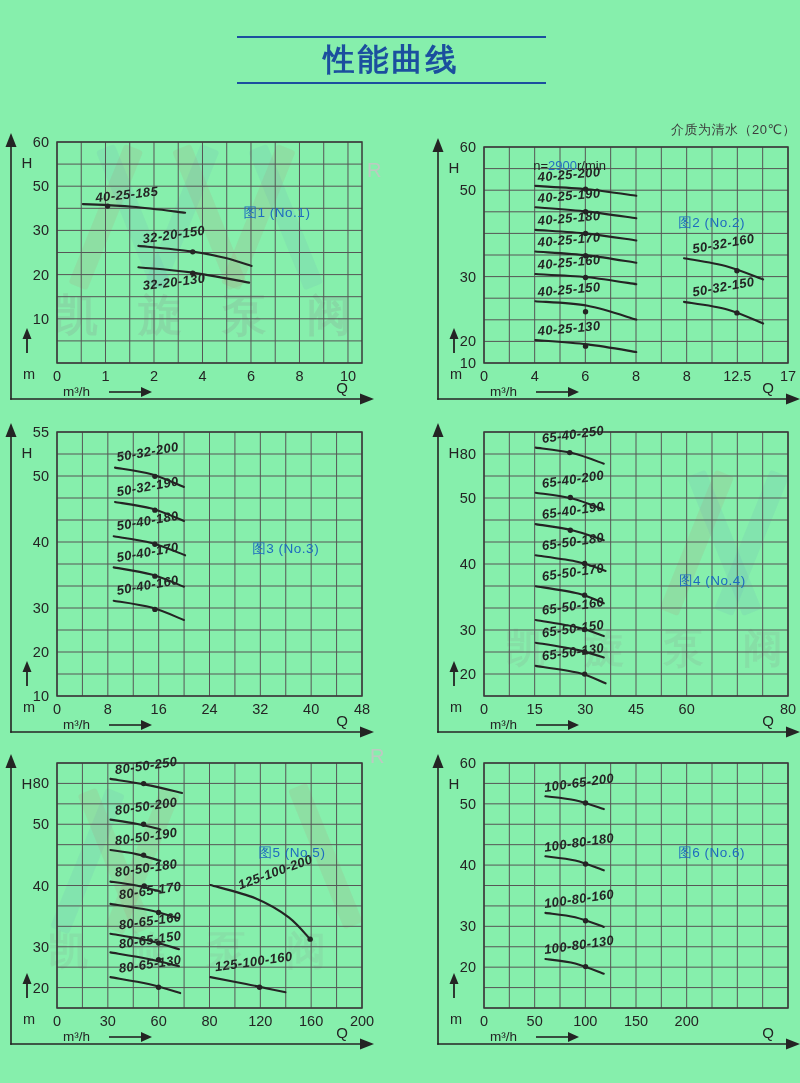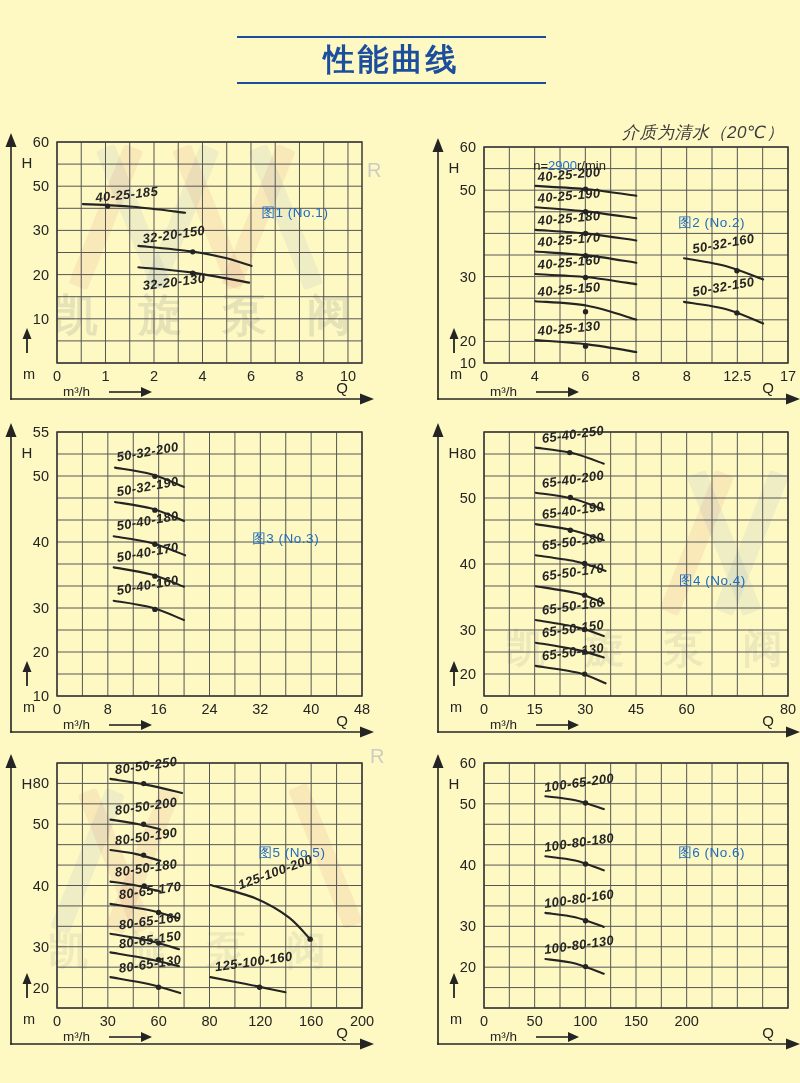--- a/index.html
+++ b/index.html
@@ -1,23 +1,23 @@
 <!DOCTYPE html>
 <html><head>
 <meta charset="utf-8">
 <style>
   html,body{margin:0;padding:0;}
   body{width:800px;height:1083px;background:#ffffff;position:relative;overflow:hidden;
        font-family:"Liberation Sans","DejaVu Sans",sans-serif;}
-  .page{position:absolute;inset:0;background:#fef9c3;}
+  .page{position:absolute;inset:0;background:#86efac;}
   .title-wrap{position:absolute;left:237px;top:36px;width:309px;text-align:center;}
   .title-rule{height:2px;background:#1b4f9e;}
   .title-cn{font-size:31px;font-weight:bold;color:#1b4f9e;letter-spacing:3px;line-height:1.42;}
   .title-en{margin-top:5px;font-size:16px;font-weight:bold;color:#1b4f9e;letter-spacing:0.4px;}
-  .medium-note{position:absolute;top:121px;right:16px;font-size:17px;color:#3c3c3c;letter-spacing:0.5px;font-style:italic;}
+  .medium-note{position:absolute;top:121px;right:4px;font-size:13px;color:#3c3c3c;letter-spacing:0.5px;}
   .chart{position:absolute;}
   .chart svg{position:absolute;left:0;top:0;overflow:visible;}
   .caption{position:absolute;transform:translate(-50%,-50%);font-size:13.5px;color:#1e6bbf;
            white-space:nowrap;letter-spacing:0.5px;}
   svg text{font-family:"Liberation Sans","DejaVu Sans",sans-serif;}
 </style>
 </head>
 <body>
 
 <div class="page">
@@ -97,21 +97,21 @@
           <path d="M82.9,81.1 C91.2,81.5 115.6,82.3 132.6,83.8 C149.7,85.2 176.4,88.7 185.1,89.7" fill="none" stroke="#242424" stroke-width="2.1" stroke-linecap="round"></path>
           <path d="M138.4,122.9 C147.2,123.8 176.4,126.4 190.9,128.4 C205.4,130.4 215.5,132.6 225.7,135.0 C235.8,137.5 247.3,141.7 251.6,143.0" fill="none" stroke="#242424" stroke-width="2.1" stroke-linecap="round"></path>
           <path d="M138.4,144.3 C147.2,145.2 172.4,146.8 190.9,149.4 C209.3,151.9 239.4,157.9 249.2,159.6" fill="none" stroke="#242424" stroke-width="2.1" stroke-linecap="round"></path>
           <circle cx="107.63" cy="83.08999999999999" r="2.7" fill="#242424"></circle>
           <text x="0" y="0" text-anchor="start" font-size="13" fill="#242424" style="font-style:italic;font-weight:600;letter-spacing:.4px;" transform="translate(96.0 79.1) rotate(-6)">40-25-185</text>
           <circle cx="192.725" cy="128.837" r="2.7" fill="#242424"></circle>
           <text x="0" y="0" text-anchor="start" font-size="13" fill="#242424" style="font-style:italic;font-weight:600;letter-spacing:.4px;" transform="translate(143.3 120.2) rotate(-8)">32-20-150</text>
           <circle cx="192.725" cy="150.274" r="2.7" fill="#242424"></circle>
           <text x="0" y="0" text-anchor="start" font-size="13" fill="#242424" style="font-style:italic;font-weight:600;letter-spacing:.4px;" transform="translate(143.3 167.1) rotate(-7)">32-20-130</text>
         </svg>
-      <div class="caption" style="left: 295px; top: 89.72px; color: rgb(30, 107, 191);">图1 (No.1)</div>
+      <div class="caption" style="left: 277px; top: 89.72px; color: rgb(30, 107, 191);">图1 (No.1)</div>
     </section>
     <section class="chart" style="left: 400px; top: 118px; width: 400px; height: 300px;">
       <svg viewBox="0 0 400 300" width="400" height="300">
           <g stroke="#565656" stroke-width="1">
             <line x1="84" y1="29" x2="84" y2="245"></line>
             <line x1="109.33333333333333" y1="29" x2="109.33333333333333" y2="245"></line>
             <line x1="134.66666666666666" y1="29" x2="134.66666666666666" y2="245"></line>
             <line x1="160" y1="29" x2="160" y2="245"></line>
             <line x1="185.33333333333331" y1="29" x2="185.33333333333331" y2="245"></line>
             <line x1="210.66666666666666" y1="29" x2="210.66666666666666" y2="245"></line>
@@ -255,21 +255,21 @@
           <text x="0" y="0" text-anchor="start" font-size="13" fill="#242424" style="font-style:italic;font-weight:600;letter-spacing:.4px;" transform="translate(117.4 41.6) rotate(-10)">50-32-200</text>
           <circle cx="154.905" cy="90.14399999999999" r="2.7" fill="#242424"></circle>
           <text x="0" y="0" text-anchor="start" font-size="13" fill="#242424" style="font-style:italic;font-weight:600;letter-spacing:.4px;" transform="translate(117.4 76.2) rotate(-10)">50-32-190</text>
           <circle cx="154.905" cy="124.2" r="2.7" fill="#242424"></circle>
           <text x="0" y="0" text-anchor="start" font-size="13" fill="#242424" style="font-style:italic;font-weight:600;letter-spacing:.4px;" transform="translate(117.4 110.5) rotate(-10)">50-40-180</text>
           <circle cx="154.905" cy="156.144" r="2.7" fill="#242424"></circle>
           <text x="0" y="0" text-anchor="start" font-size="13" fill="#242424" style="font-style:italic;font-weight:600;letter-spacing:.4px;" transform="translate(117.4 141.9) rotate(-10)">50-40-170</text>
           <circle cx="154.905" cy="189.40800000000002" r="2.7" fill="#242424"></circle>
           <text x="0" y="0" text-anchor="start" font-size="13" fill="#242424" style="font-style:italic;font-weight:600;letter-spacing:.4px;" transform="translate(117.4 174.9) rotate(-10)">50-40-160</text>
         </svg>
-      <div class="caption" style="left: 285.75px; top: 119px; color: rgb(30, 107, 191); text-align: center;">图3 (No.3)</div>
+      <div class="caption" style="left: 285.75px; top: 129px; color: rgb(30, 107, 191); text-align: center;">图3 (No.3)</div>
     </section>
     <section class="chart" style="left: 400px; top: 420px; width: 400px; height: 325px;">
       <svg viewBox="0 0 400 325" width="400" height="325">
           <g>
             <rect x="-10" y="-75" width="20" height="150" rx="3" transform="translate(296.79999999999995 122.88) rotate(22)" fill="#cf5a5a" opacity="0.1"></rect>
             <rect x="-10" y="-75" width="20" height="150" rx="3" transform="translate(324.16 122.88) rotate(-22)" fill="#5f8cc9" opacity="0.1"></rect>
             <rect x="-10" y="-75" width="20" height="150" rx="3" transform="translate(351.52 122.88) rotate(22)" fill="#5f8cc9" opacity="0.1"></rect>
             <text x="251.20000000000002" y="241.68" text-anchor="middle" font-size="40" fill="#8a8a8a" style="opacity:0.15;letter-spacing:14px;font-weight:bold;">凯 旋 泵 阀</text>
           </g>
           <g stroke="#565656" stroke-width="1">

